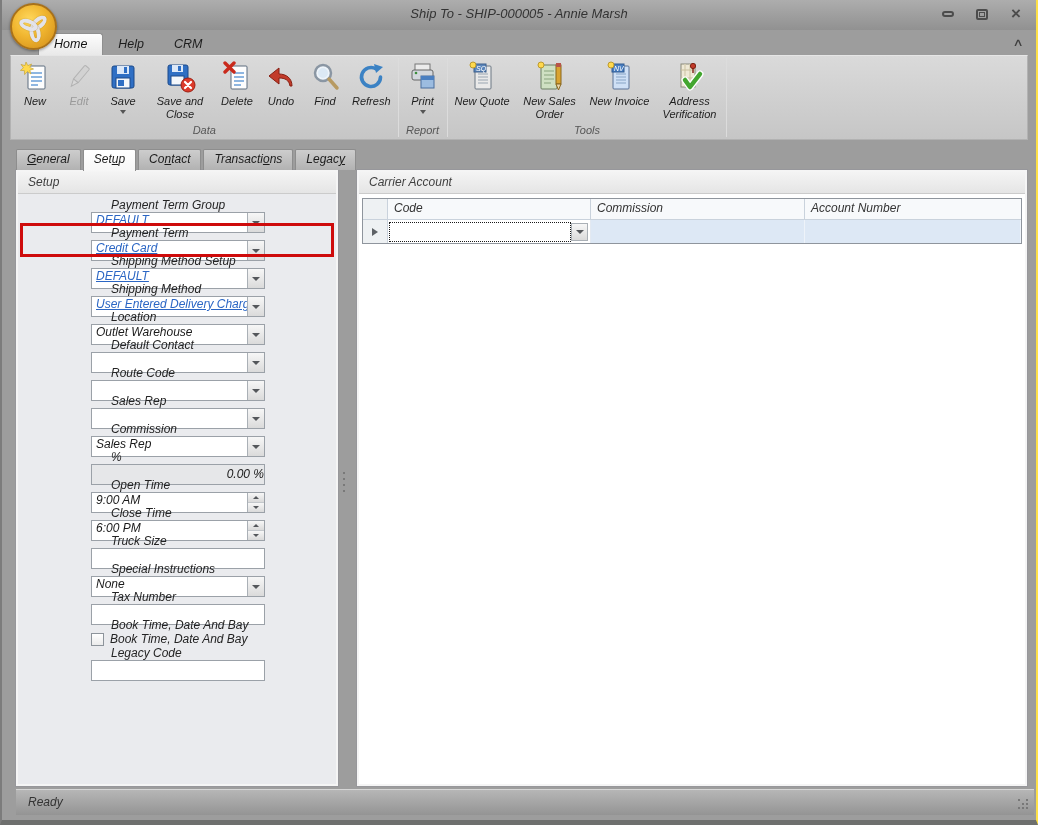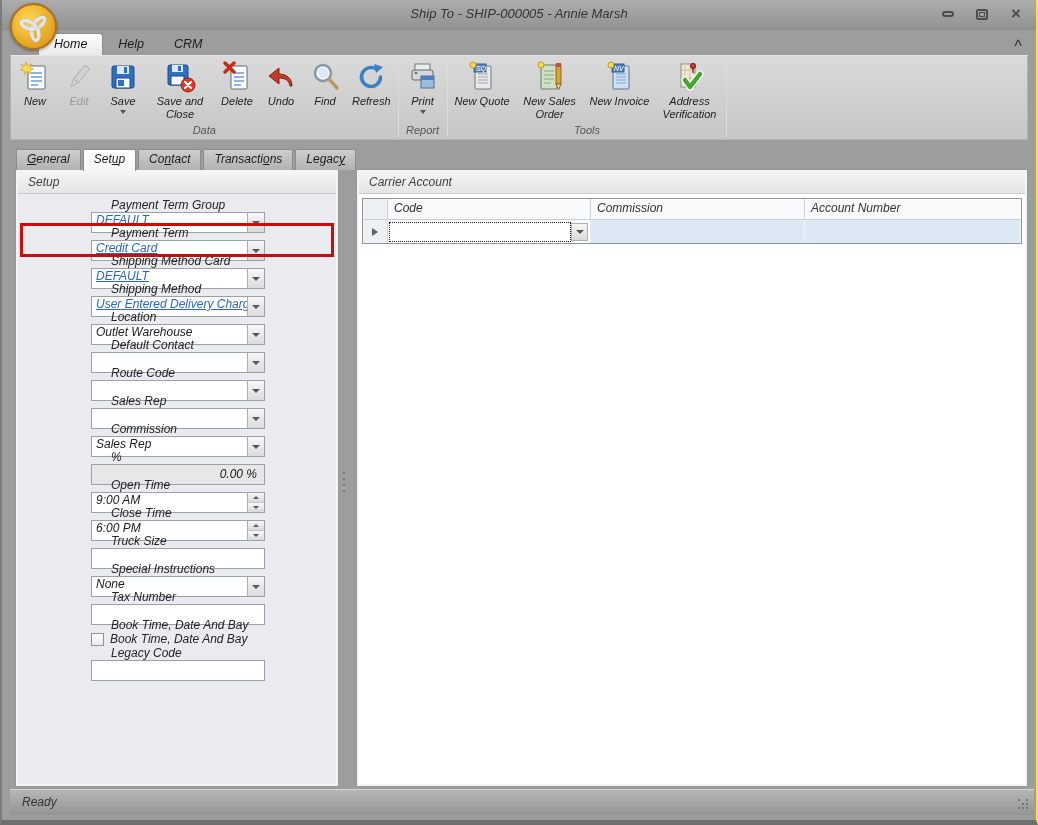--- a/index.html
+++ b/index.html
@@ -124,21 +124,21 @@
     background:linear-gradient(#f7f7f7,#dadada);
     display:flex; align-items:center; justify-content:center; cursor:default;
   }
   .tri-d { width:0; height:0; border-left:4px solid transparent; border-right:4px solid transparent; border-top:4px solid #54575b; }
   .tri-u6 { width:0; height:0; border-left:3px solid transparent; border-right:3px solid transparent; border-bottom:3.5px solid #54575b; }
   .tri-d6 { width:0; height:0; border-left:3px solid transparent; border-right:3px solid transparent; border-top:3.5px solid #54575b; }
   .spin { width:17px; align-self:stretch; display:flex; flex-direction:column; border-left:1px solid #aab0b6; }
   .spin div { flex:1; background:linear-gradient(#f7f7f7,#dadada); display:flex; align-items:center; justify-content:center; cursor:default; }
   .spin div:first-child { border-bottom:1px solid #c3c7cb; }
   .ti { flex:1; }
-  .ro { flex:1; background:#e6e7e9; text-align:right; padding:0 7px; font-size:12px; line-height:19px; color:#1a1a1a; }
+  .ro { flex:1; background:#e6e7e9; text-align:right; padding:0 0; font-size:12px; line-height:19px; color:#1a1a1a; }
   .circle-btn {
     width:18px; height:18px; border-radius:50%; border:2px solid #4a4d51; background:#fff;
     display:flex; align-items:center; justify-content:center; margin-right:4px; flex:none; cursor:default;
   }
   .cb {
     width:13px; height:13px; border:1px solid #8d949b;
     background:linear-gradient(#ffffff,#ebebeb); margin-right:6px; flex:none; cursor:default;
   }
   .cb-label { font-size:12px; color:#242424; white-space:nowrap; }
   .red-box {
@@ -167,21 +167,21 @@
   .g-cell-code { width:203px; display:flex; align-items:center; padding:2px; border-right:1px solid #e3e9f1; }
   .code-editor { flex:1; height:18px; background:#fff; outline:1px dotted #1a1a1a; outline-offset:0px; }
   .code-dd {
     width:17px; height:18px; margin-left:1px; border:1px solid #aab0b6;
     background:linear-gradient(#f7f7f7,#dadada); display:flex; align-items:center; justify-content:center; cursor:default;
   }
   .g-cell-blue { background:#dde8f5; border-right:1px solid #eef3f9; }
   .row-arrow { width:0; height:0; border-top:4px solid transparent; border-bottom:4px solid transparent; border-left:6px solid #5d6166; }
   
   .statusbar {
-    position:absolute; left:8px; right:2px; bottom:5px; height:26px;
+    position:absolute; left:14px; right:2px; bottom:5px; height:26px;
     background:linear-gradient(#b6b6b6,#949494);
     border-top:1px solid #d6d6d6;
   }
   .status-text { font-size:12px; color:#333; line-height:25px; padding-left:12px; }
   .grip-dots { position:absolute; right:5px; bottom:5px; width:11px; height:11px; }
   .grip-dots::after {
     content:""; position:absolute; width:2px; height:2px; background:#787878;
     box-shadow: 8px 8px 0 #787878, 8px 4px 0 #787878, 4px 8px 0 #787878,
                 8px 0 0 #787878, 0 8px 0 #787878, 4px 4px 0 #787878;
   }
@@ -402,21 +402,21 @@
               <span class="val">Credit Card</span>
               <span class="dd-btn">
                 <i class="tri-d"></i>
               </span>
             </span>
           </span>
       </div>
 
 
       <div class="frow">
-        <span class="flabel">Shipping Method Card</span>
+        <span class="flabel">Shipping Method Setup</span>
         <span class="fctrl">
             <span class="dd link">
               <span class="val">DEFAULT</span>
               <span class="dd-btn">
                 <i class="tri-d"></i>
               </span>
             </span>
           </span>
       </div>
 

